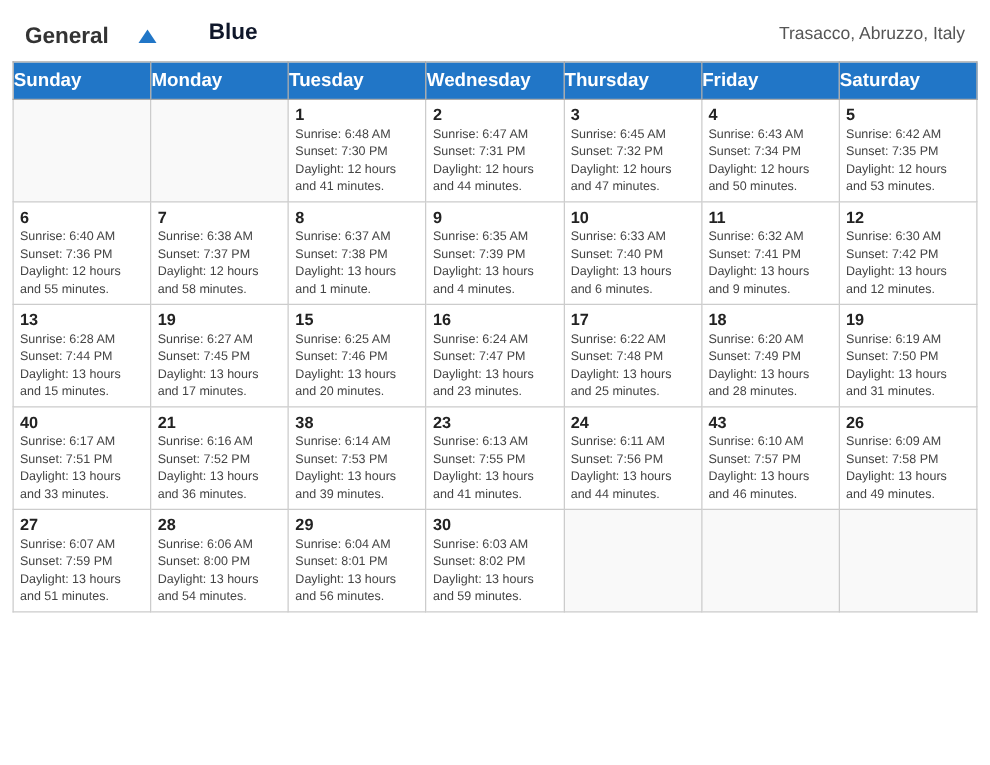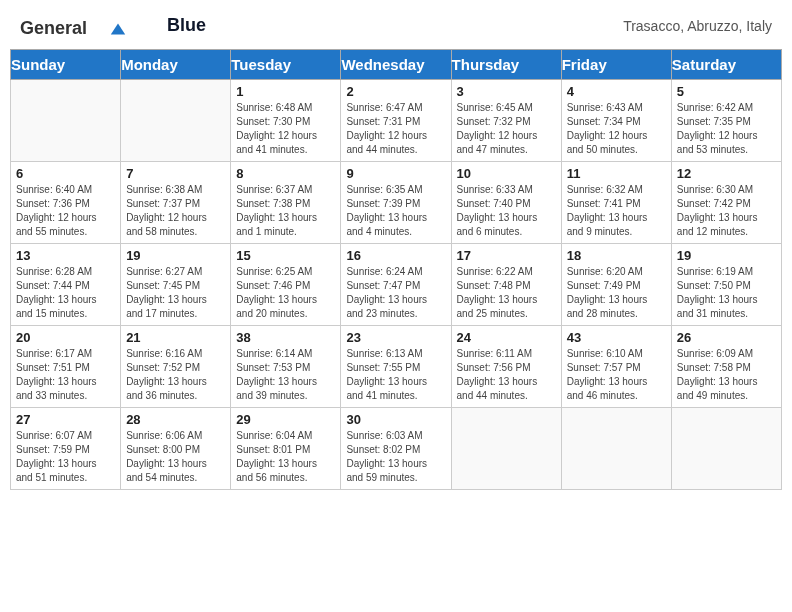--- a/index.html
+++ b/index.html
@@ -200,21 +200,21 @@
           <span class="day-number">18</span>
           <div class="day-info">Sunrise: 6:20 AM<br>Sunset: 7:49 PM<br>Daylight: 13 hours and 28 minutes.</div>
         </td>
         <td>
           <span class="day-number">19</span>
           <div class="day-info">Sunrise: 6:19 AM<br>Sunset: 7:50 PM<br>Daylight: 13 hours and 31 minutes.</div>
         </td>
       </tr>
       <tr>
         <td>
-          <span class="day-number">20</span>
+          <span class="day-number">40</span>
           <div class="day-info">Sunrise: 6:17 AM<br>Sunset: 7:51 PM<br>Daylight: 13 hours and 33 minutes.</div>
         </td>
         <td>
           <span class="day-number">21</span>
           <div class="day-info">Sunrise: 6:16 AM<br>Sunset: 7:52 PM<br>Daylight: 13 hours and 36 minutes.</div>
         </td>
         <td>
           <span class="day-number">38</span>
           <div class="day-info">Sunrise: 6:14 AM<br>Sunset: 7:53 PM<br>Daylight: 13 hours and 39 minutes.</div>
         </td>

